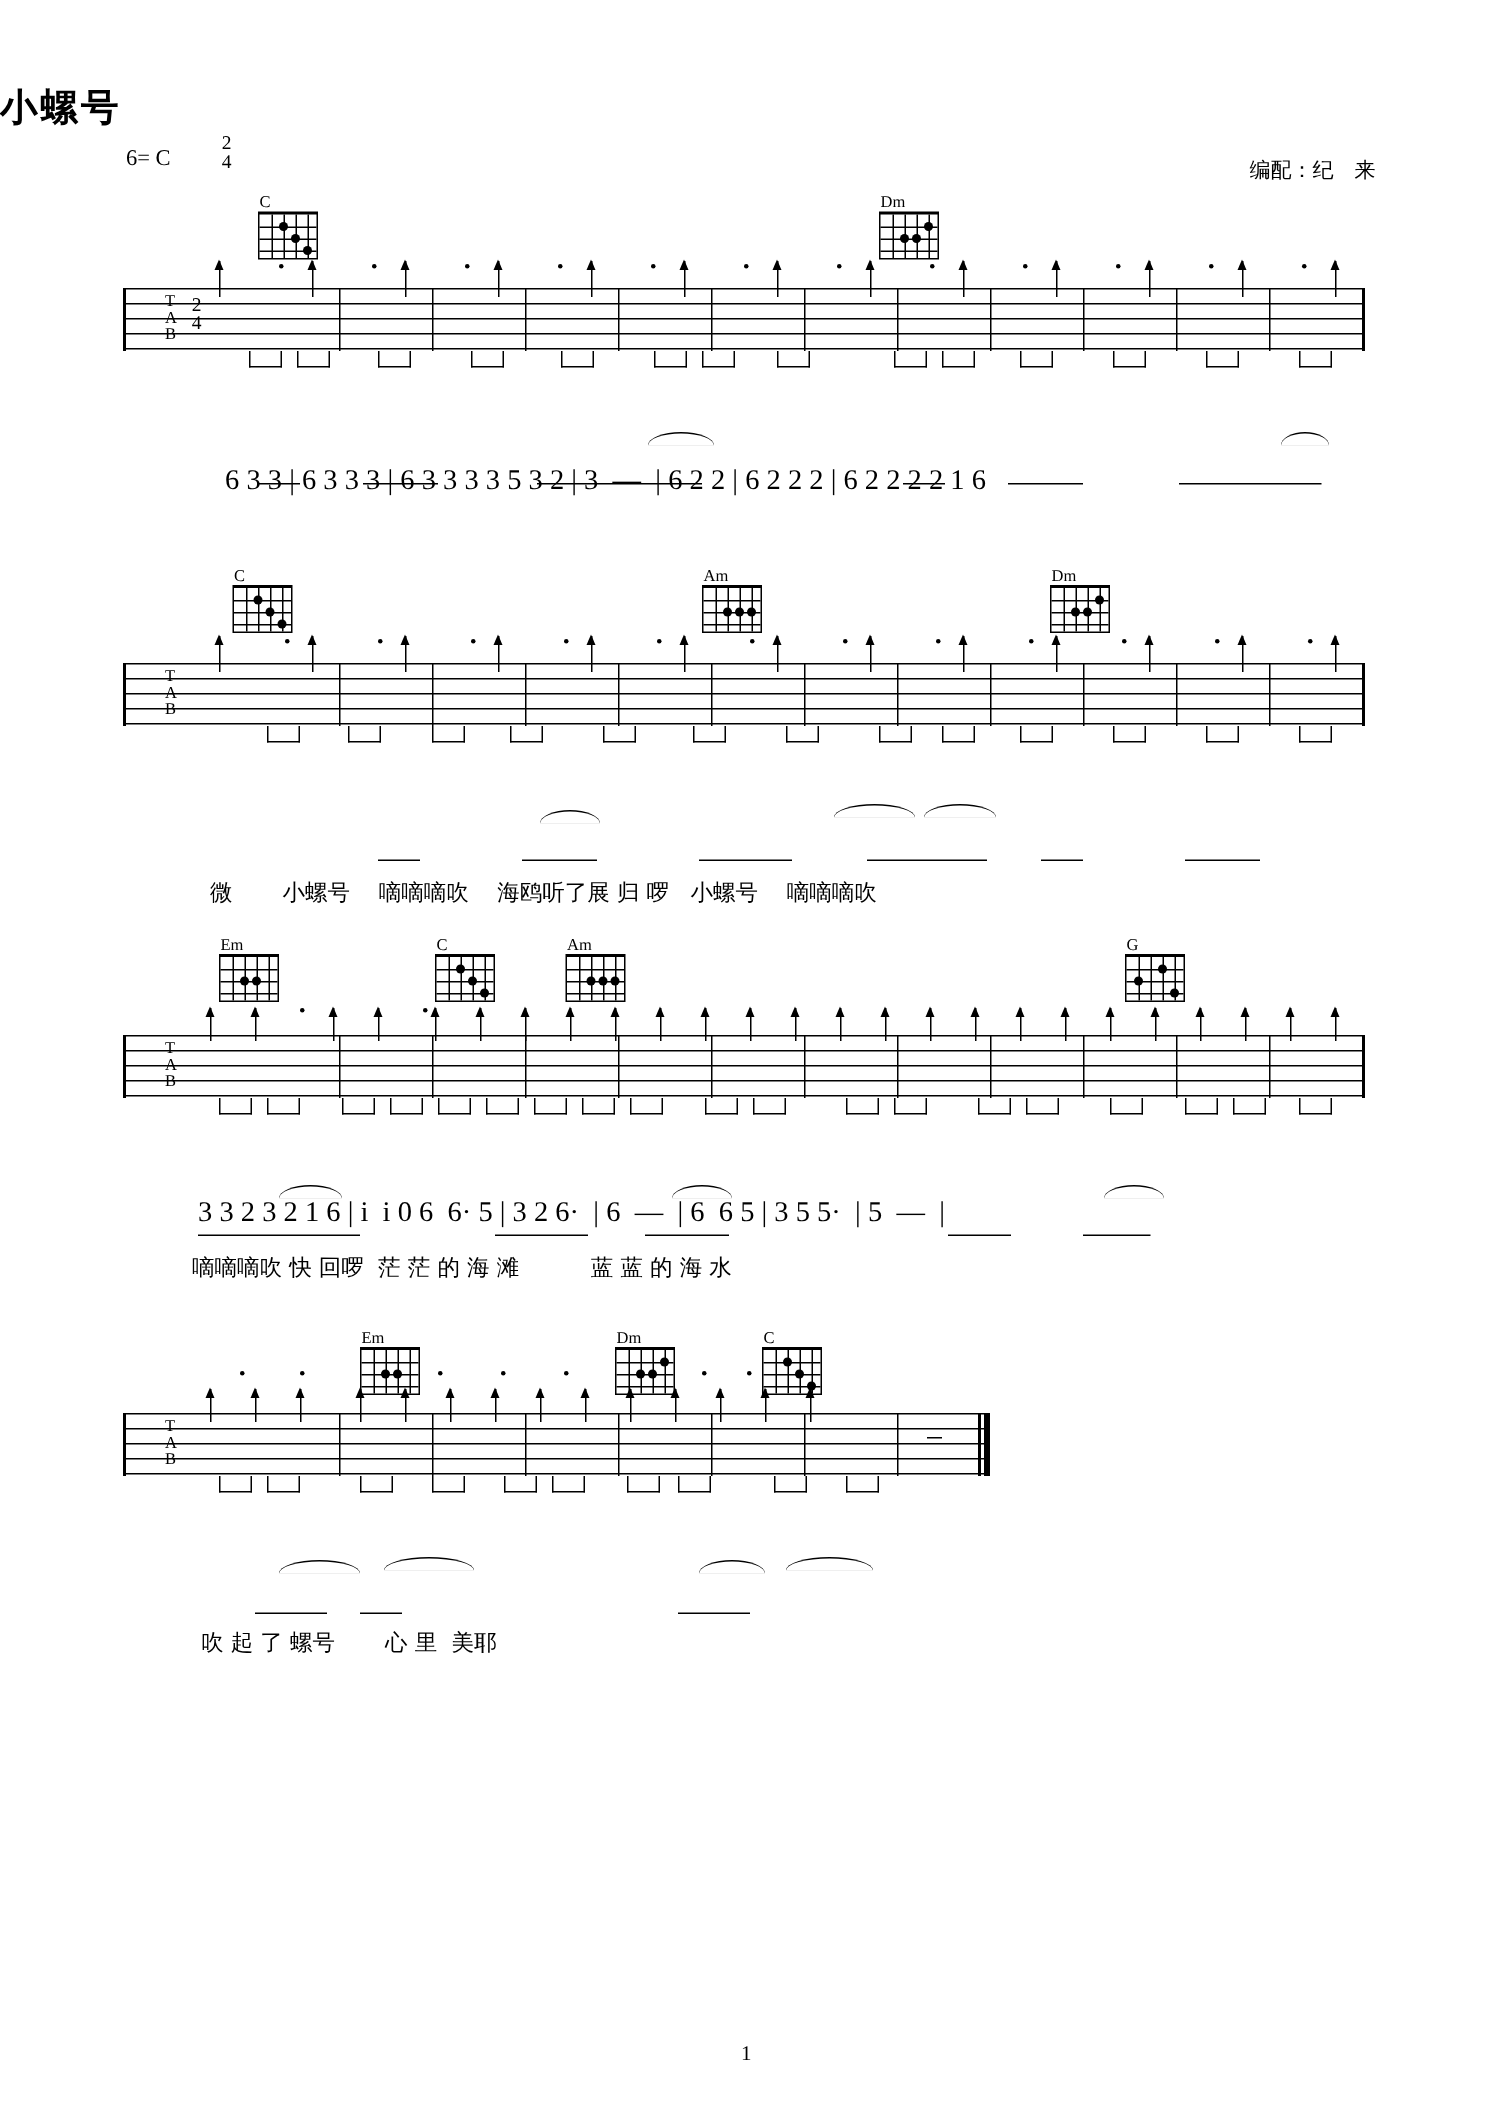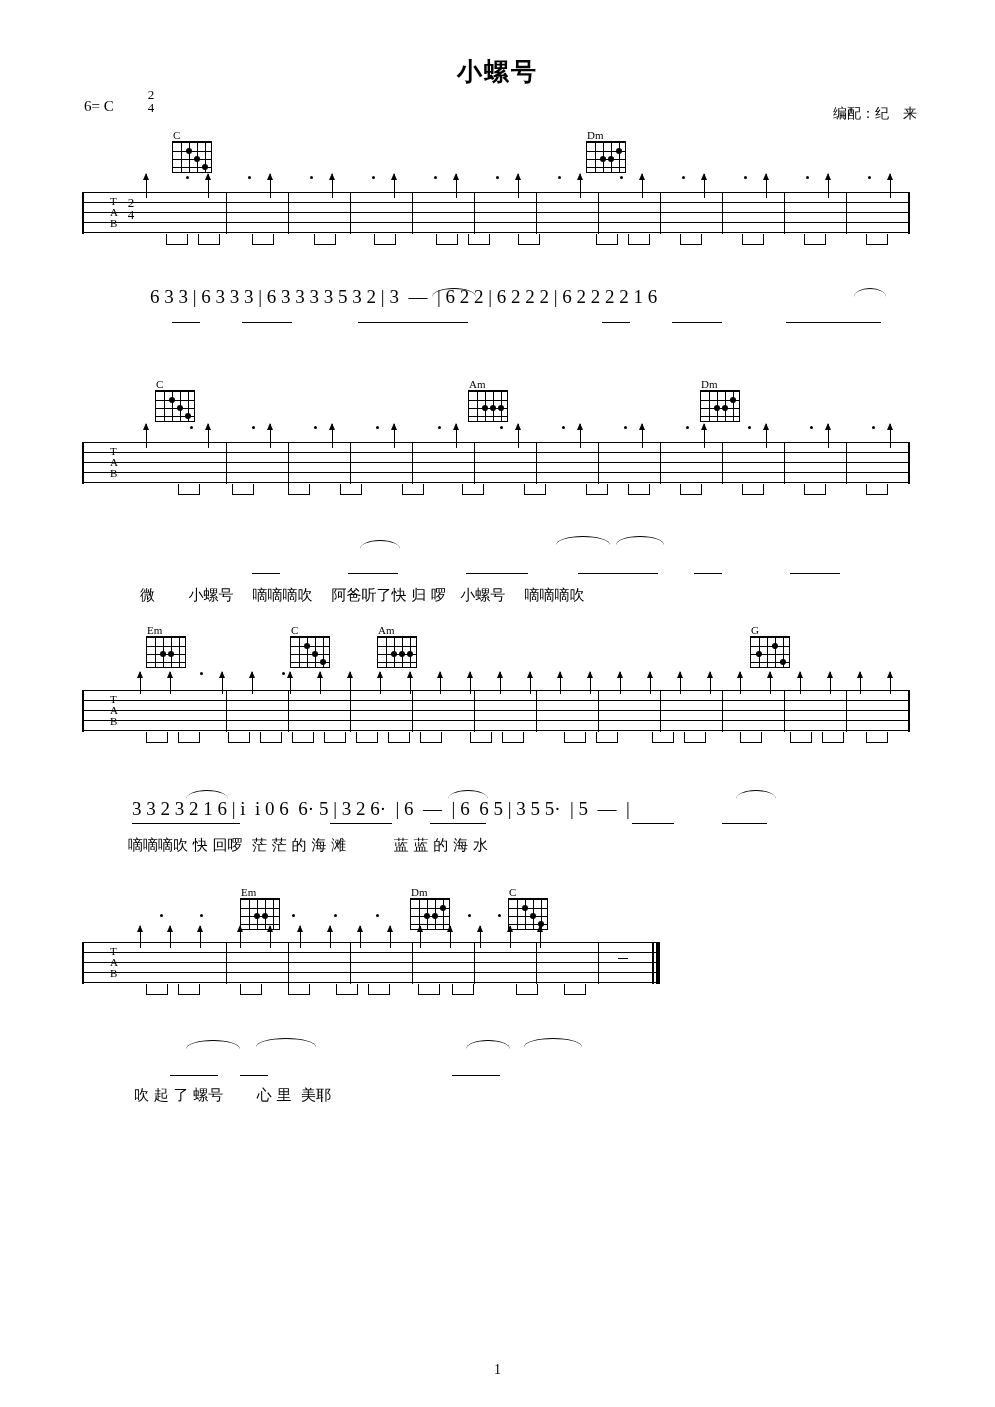--- a/index.html
+++ b/index.html
@@ -16,21 +16,20 @@
     width: 995px;
     height: 1407px;
     background: #ffffff;
     overflow: hidden;
   }
   .title {
     position: absolute;
     top: 55px;
     left: 0;
     width: 995px;
-    text-align: center;
     font-family: "DejaVu Sans", sans-serif;
     font-size: 25px;
     font-weight: bold;
     letter-spacing: 2px;
   }
   .keysig {
     position: absolute;
     left: 84px;
     top: 98px;
     font-size: 15px;
@@ -316,21 +315,21 @@
       <div class="stem" style="left:468px;top:234px;width:20px;height:10px;"></div>
       <div class="stem" style="left:518px;top:234px;width:20px;height:10px;"></div>
       <div class="stem" style="left:596px;top:234px;width:20px;height:10px;"></div>
       <div class="stem" style="left:628px;top:234px;width:20px;height:10px;"></div>
       <div class="stem" style="left:680px;top:234px;width:20px;height:10px;"></div>
       <div class="stem" style="left:742px;top:234px;width:20px;height:10px;"></div>
       <div class="stem" style="left:804px;top:234px;width:20px;height:10px;"></div>
       <div class="stem" style="left:866px;top:234px;width:20px;height:10px;"></div>
     </div>
 
-    <div class="melody" style="left:150px;top:286px;">6 3 3 | 6 3 3 3 | 6 3 3 3 3 5 3 2 | 3  —  | 6 2 2 | 6 2 2 2 | 6 2 2 2 2 1 6</div>
+    <div class="melody" style="left:150px;top:310px;">6 3 3 | 6 3 3 3 | 6 3 3 3 3 5 3 2 | 3  —  | 6 2 2 | 6 2 2 2 | 6 2 2 2 2 1 6</div>
     <div class="ul1" style="left:172px;top:322px;width:28px;"></div>
     <div class="ul1" style="left:242px;top:322px;width:50px;"></div>
     <div class="ul1" style="left:358px;top:322px;width:110px;"></div>
     <div class="ul1" style="left:602px;top:322px;width:28px;"></div>
     <div class="ul1" style="left:672px;top:322px;width:50px;"></div>
     <div class="ul1" style="left:786px;top:322px;width:95px;"></div>
     <div class="tie" style="left:432px;top:288px;width:44px;"></div>
     <div class="tie" style="left:854px;top:288px;width:32px;"></div>
 
   </div>
@@ -459,21 +458,21 @@
     <div class="ul1" style="left:252px;top:573px;width:28px;"></div>
     <div class="ul1" style="left:348px;top:573px;width:50px;"></div>
     <div class="ul1" style="left:466px;top:573px;width:62px;"></div>
     <div class="ul1" style="left:578px;top:573px;width:80px;"></div>
     <div class="ul1" style="left:694px;top:573px;width:28px;"></div>
     <div class="ul1" style="left:790px;top:573px;width:50px;"></div>
     <div class="tie" style="left:360px;top:540px;width:40px;"></div>
     <div class="tie" style="left:556px;top:536px;width:54px;"></div>
     <div class="tie" style="left:616px;top:536px;width:48px;"></div>
 
-    <div class="lyrics" style="left:140px;top:586px;">微       小螺号    嘀嘀嘀吹    阿爸听了快 归 啰   小螺号    嘀嘀嘀吹</div>
+    <div class="lyrics" style="left:140px;top:586px;">微       小螺号    嘀嘀嘀吹    海鸥听了展 归 啰   小螺号    嘀嘀嘀吹</div>
   </div>
 
   <div class="system" style="top:0;left:0;width:995px;height:260px;">
 
     <div class="chord" style="left:146px;top:624px;">
       <div class="cname">Em</div>
       <div class="grid">
         <div class="v" style="left:8px;"></div>
           <div class="v" style="left:16px;"></div>
         <div class="v" style="left:24px;"></div>

